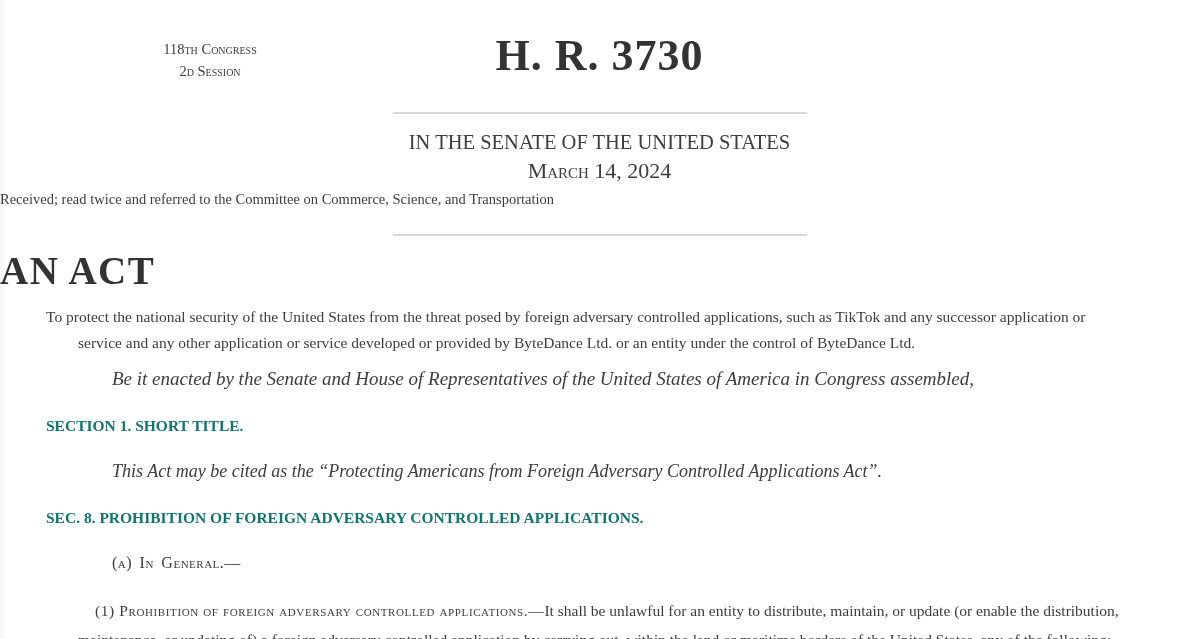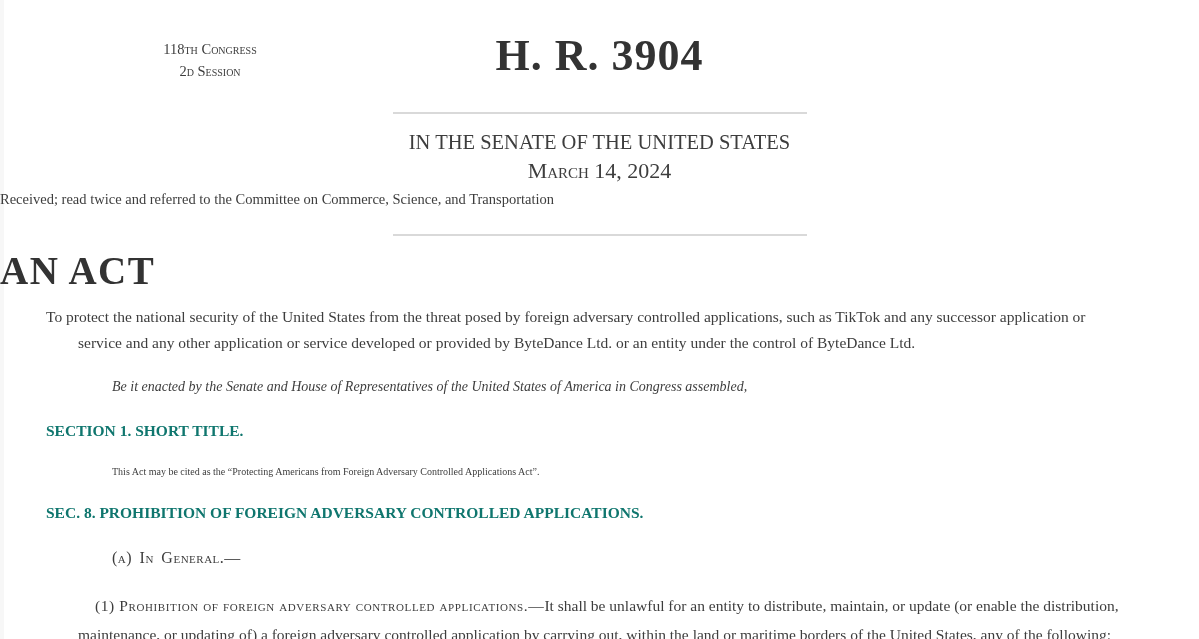--- a/index.html
+++ b/index.html
@@ -90,33 +90,34 @@
     color: #333333;
   }
   .long-title {
     margin: 11px 76px 0 46px;
     padding-left: 32px;
     text-indent: -32px;
     font-size: 15.5px;
     line-height: 1.68;
   }
   .enacting-clause {
-    margin: 23px 80px 0 112px;
-    font-size: 14px;
+    margin: 12px 80px 0 112px;
+    font-size: 19px;
     font-style: italic;
   }
   .sec-heading {
     margin: 27px 80px 0 46px;
     font-size: 15.5px;
     font-weight: bold;
     color: #0f766e;
   }
   .cite-line {
     margin: 26px 80px 0 112px;
-    font-size: 10px;
+    font-size: 18px;
+    font-style: italic;
   }
   .subsection {
     margin: 27px 80px 0 112px;
     font-size: 16px;
   }
   .subsection .sc { letter-spacing: 0.5px; word-spacing: 3px; }
   .paragraph-1 {
     margin: 24px 62px 0 78px;
     text-indent: 17px;
     font-size: 15.5px;
@@ -129,21 +130,21 @@
 
 <div class="edge-strip"></div>
 
 <div class="page">
 
   <div class="header">
     <div class="congress-block">
       <div class="sc">118th Congress</div>
       <div class="sc">2d Session</div>
     </div>
-    <h1 class="bill-number">H. R. 3904</h1>
+    <h1 class="bill-number">H. R. 3730</h1>
   </div>
 
   <hr class="rule rule-1">
 
   <div class="chamber">IN THE SENATE OF THE UNITED STATES</div>
   <div class="date sc">March 14, 2024</div>
   <div class="action">Received; read twice and referred to the Committee on Commerce, Science, and Transportation</div>
 
   <hr class="rule rule-2">
 

